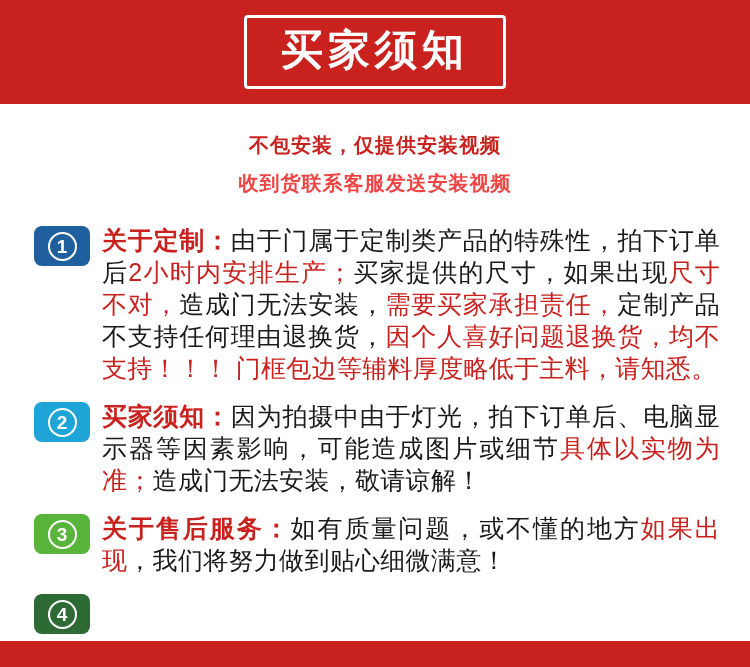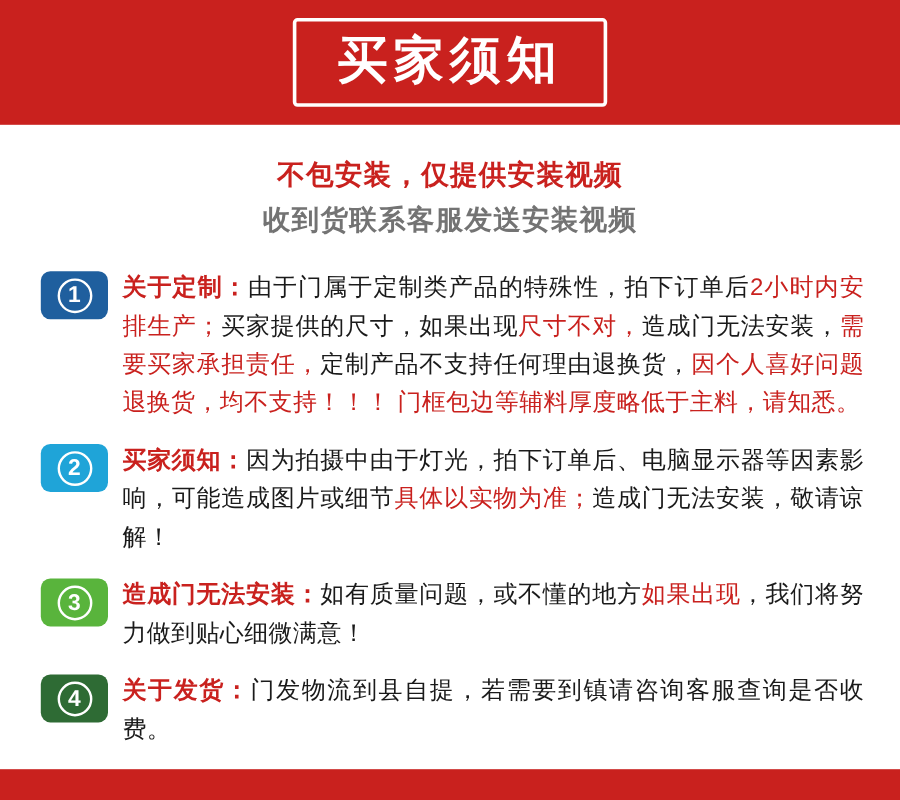--- a/index.html
+++ b/index.html
@@ -46,21 +46,21 @@
   }
 
   
   .subtitle {
     margin-top: 22px;
     text-align: center;
     color: #c9211e;
     font-weight: bold;
   }
   .subtitle-line {
-    font-size: 23px;
+    font-size: 20px;
     line-height: 38px;
     letter-spacing: 1px;
   }
 
   
   .items {
     margin-top: 22px;
     padding: 0 30px 0 34px;
   }
   .item {
@@ -90,21 +90,21 @@
     border-radius: 50%;
     display: flex;
     align-items: center;
     justify-content: center;
     font-size: 19px;
     line-height: 1;
     box-sizing: border-box;
   }
   .item-body {
     flex: 1 1 auto;
-    font-size: 20px;
+    font-size: 25px;
     line-height: 32px;
     color: #1a1a1a;
     letter-spacing: 0.3px;
     text-align: justify;
   }
   .lead {
     color: #c9211e;
     font-weight: bold;
   }
   .hl {
@@ -130,21 +130,21 @@
 <div class="page">
 
   <div class="banner" style="background: rgb(201, 33, 30);">
     <div class="banner-inner">
       <div class="banner-title">买家须知</div>
     </div>
   </div>
 
   <div class="subtitle">
     <div class="subtitle-line" style="color: rgb(201, 33, 30);">不包安装，仅提供安装视频</div>
-    <div class="subtitle-line" style="color: #737373;">收到货联系客服发送安装视频</div>
+    <div class="subtitle-line" style="color: #ef4444;">收到货联系客服发送安装视频</div>
   </div>
 
   <div class="items">
 
     <div class="item">
       <div class="badge" style="background: rgb(31, 95, 158);">
         <span class="badge-circle">1</span>
       </div>
       <div class="item-body">
         <span class="lead">关于定制：</span><span class="blk">由于门属于定制类产品的特殊性，拍下订单后</span><span class="hl">2小时内安排生产；</span><span class="blk">买家提供的尺寸，如果出现</span><span class="hl">尺寸不对，</span><span class="blk">造成门无法安装，</span><span class="hl">需要买家承担责任，</span><span class="blk">定制产品不支持任何理由退换货，</span><span class="hl">因个人喜好问题退换货，均不支持！！！</span><span class="hl"> 门框包边等辅料厚度略低于主料，</span><span class="hl">请知悉。</span>
@@ -158,29 +158,26 @@
       <div class="item-body">
         <span class="lead">买家须知：</span><span class="blk">因为拍摄中由于灯光，拍下订单后、电脑显示器等因素影响，可能造成图片或细节</span><span class="hl">具体以实物为准；</span><span class="blk">造成门无法安装，敬请谅解！</span>
       </div>
     </div>
 
     <div class="item">
       <div class="badge" style="background: rgb(89, 180, 60);">
         <span class="badge-circle">3</span>
       </div>
       <div class="item-body">
-        <span class="lead">造成门无法安装：</span><span class="blk">如有质量问题，或不懂的地方</span><span class="hl">如果出现</span><span class="blk">，我们将努力做到贴心细微满意！</span>
+        <span class="lead">关于售后服务：</span><span class="blk">如有质量问题，或不懂的地方</span><span class="hl">如果出现</span><span class="blk">，我们将努力做到贴心细微满意！</span>
       </div>
     </div>
 
     <div class="item">
       <div class="badge" style="background: rgb(46, 107, 52);">
         <span class="badge-circle">4</span>
-      </div>
-      <div class="item-body">
-        <span class="lead">关于发货：</span><span class="blk">门发物流到县自提，若需要到镇请咨询客服查询是否收费。</span>
       </div>
     </div>
 
   </div>
 
   <div class="footer-bar" style="background: rgb(201, 33, 30);"></div>
 </div>
 
 </body></html>

